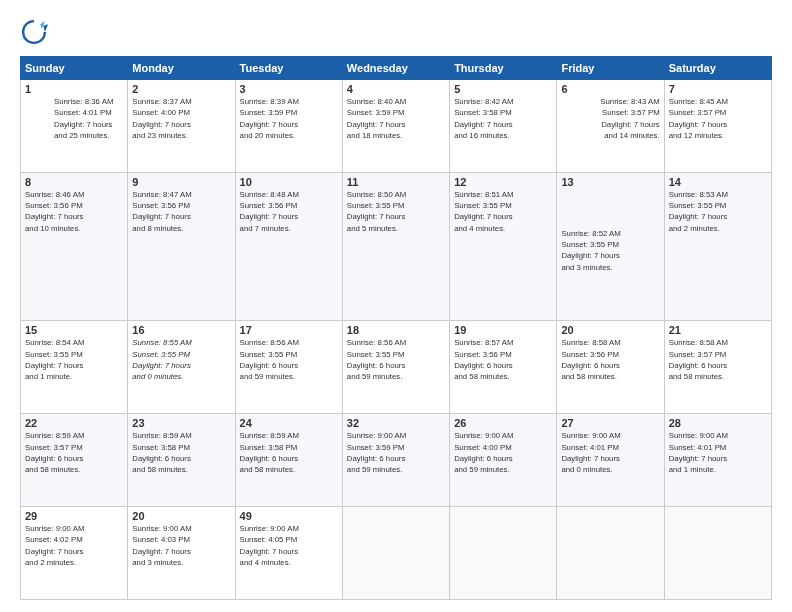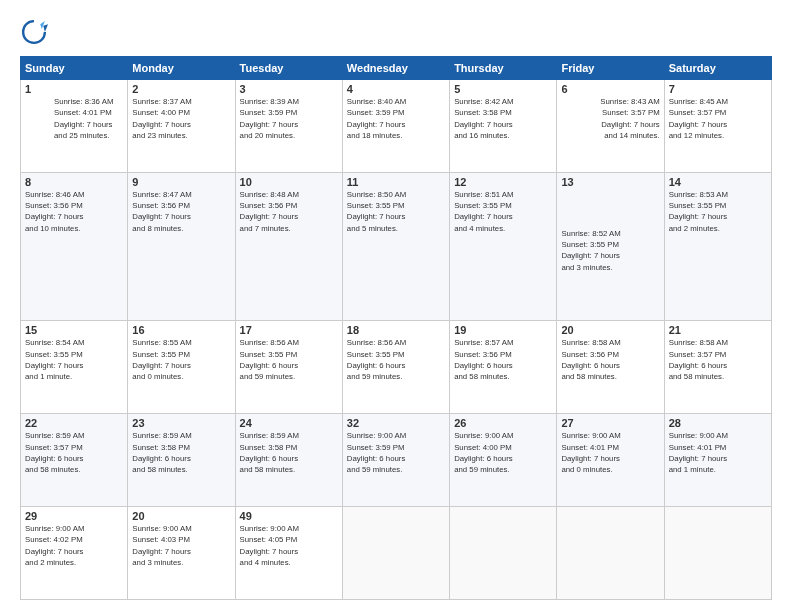--- a/index.html
+++ b/index.html
@@ -233,21 +233,21 @@
         <tr>
           <td>
             <span class="day-num">15</span>
             <div class="day-info" style="white-space: pre-line;">Sunrise: 8:54 AM
 Sunset: 3:55 PM
 Daylight: 7 hours
 and 1 minute.</div>
           </td>
           <td>
             <span class="day-num">16</span>
-            <div class="day-info" style="white-space: pre-line;">Sunrise: 8:55 AM
+            <div class="day-info" style="white-space: pre-line; font-style: italic;">Sunrise: 8:55 AM
 Sunset: 3:55 PM
 Daylight: 7 hours
 and 0 minutes.</div>
           </td>
           <td>
             <span class="day-num">17</span>
             <div class="day-info" style="white-space: pre-line;">Sunrise: 8:56 AM
 Sunset: 3:55 PM
 Daylight: 6 hours
 and 59 minutes.</div>

